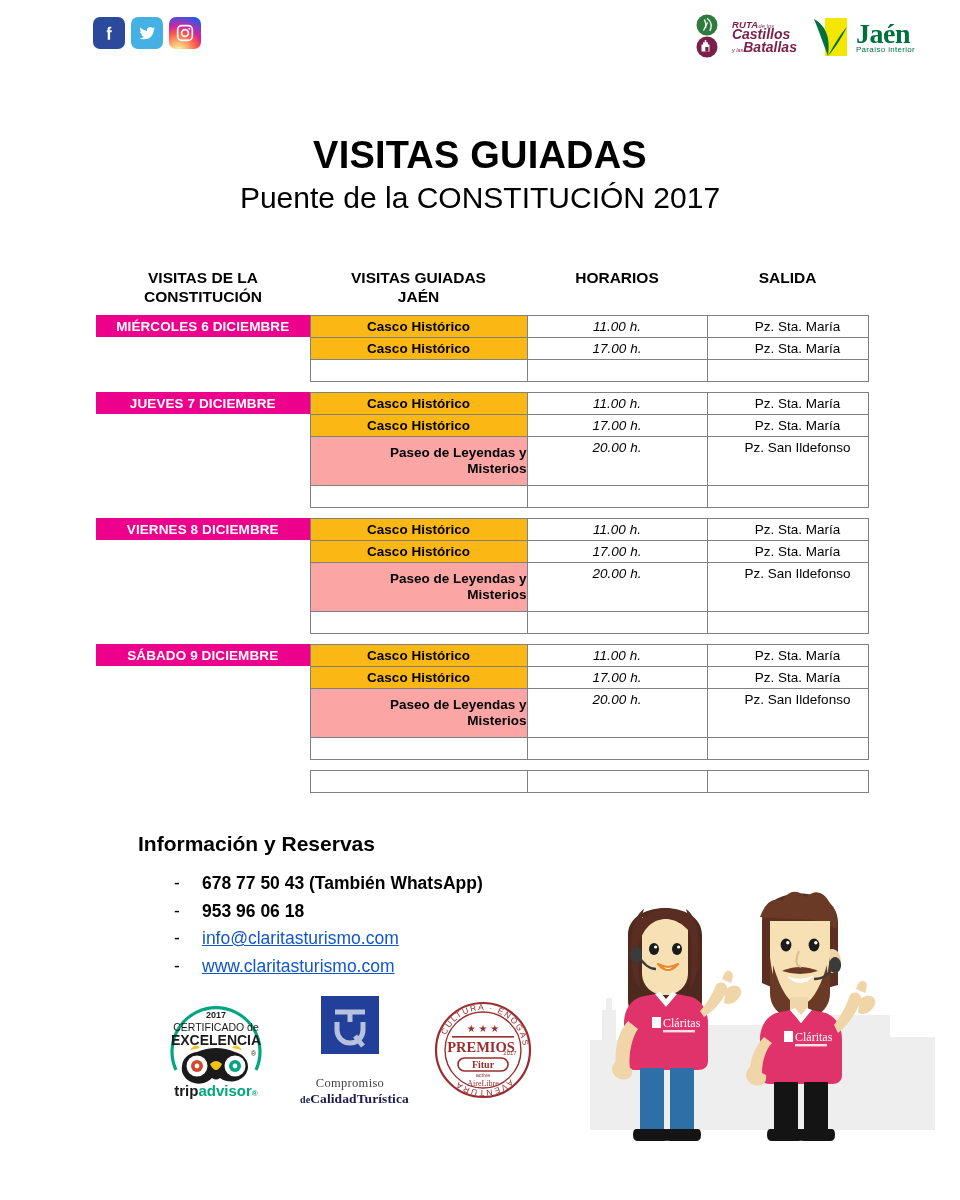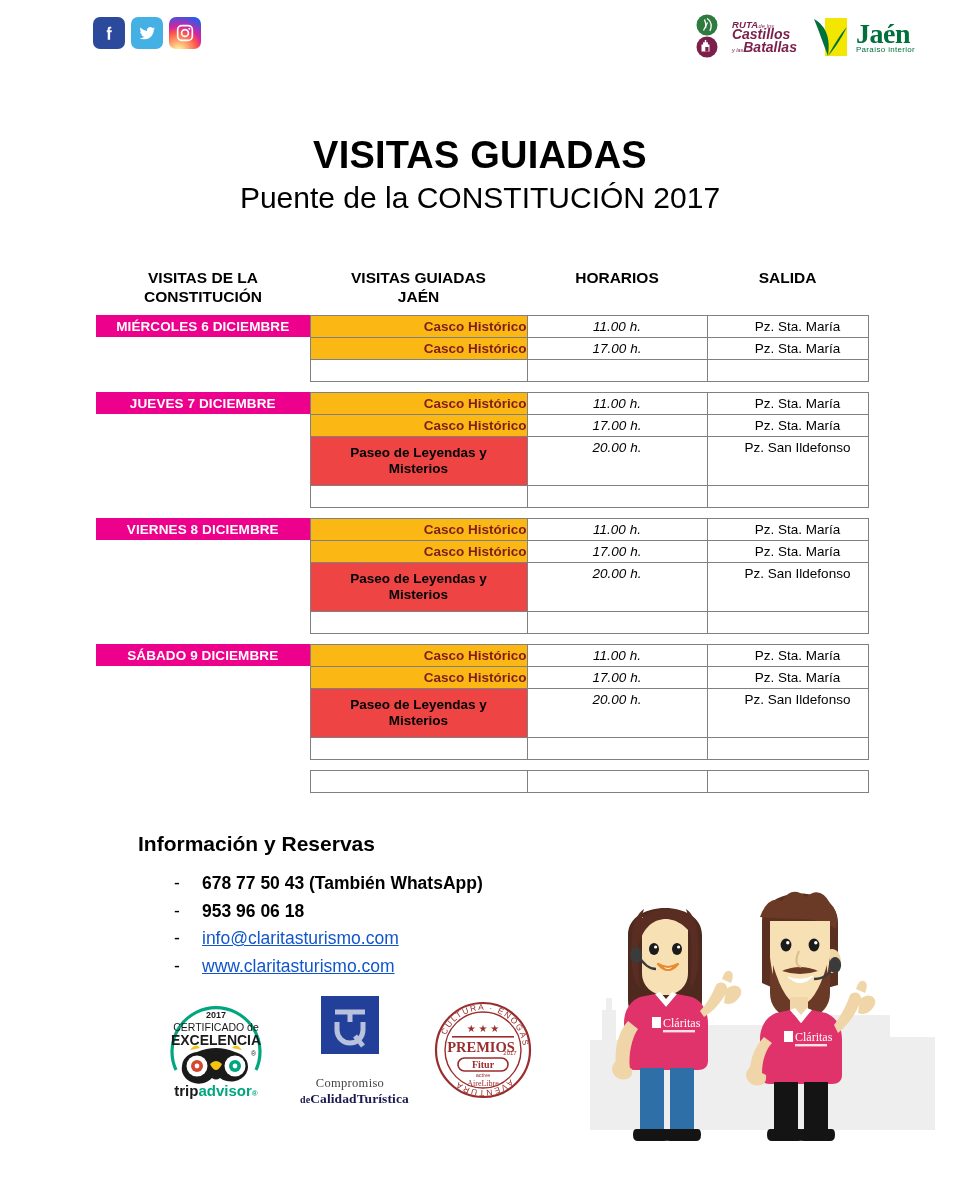--- a/index.html
+++ b/index.html
@@ -137,29 +137,29 @@
     font-size: 13.5px;
     border: none;
     letter-spacing: .1px;
   }
   td.day-empty { background: #ffffff; border: none; }
   td.spacer-cell { background:#ffffff; border:1px solid #808080; }
 
   td.tour-orange {
     background: #fbb714;
     font-weight: bold;
-    color: #7f1d1d;
-    text-align: right;
+    color: #000000;
   }
   td.tour-green {
-    background: #ef4444;
+    background: #fca5a5;
     font-weight: bold;
     color: #000;
     line-height: 1.2;
     padding: 2px 0;
+    text-align: right;
   }
   td.time {
     font-style: italic;
     background: #ffffff;
   }
   td.place { background: #ffffff; padding-left: 20px; }
 
   tr.gap td { height: 10px; border:none; background:#fff; }
 
   

